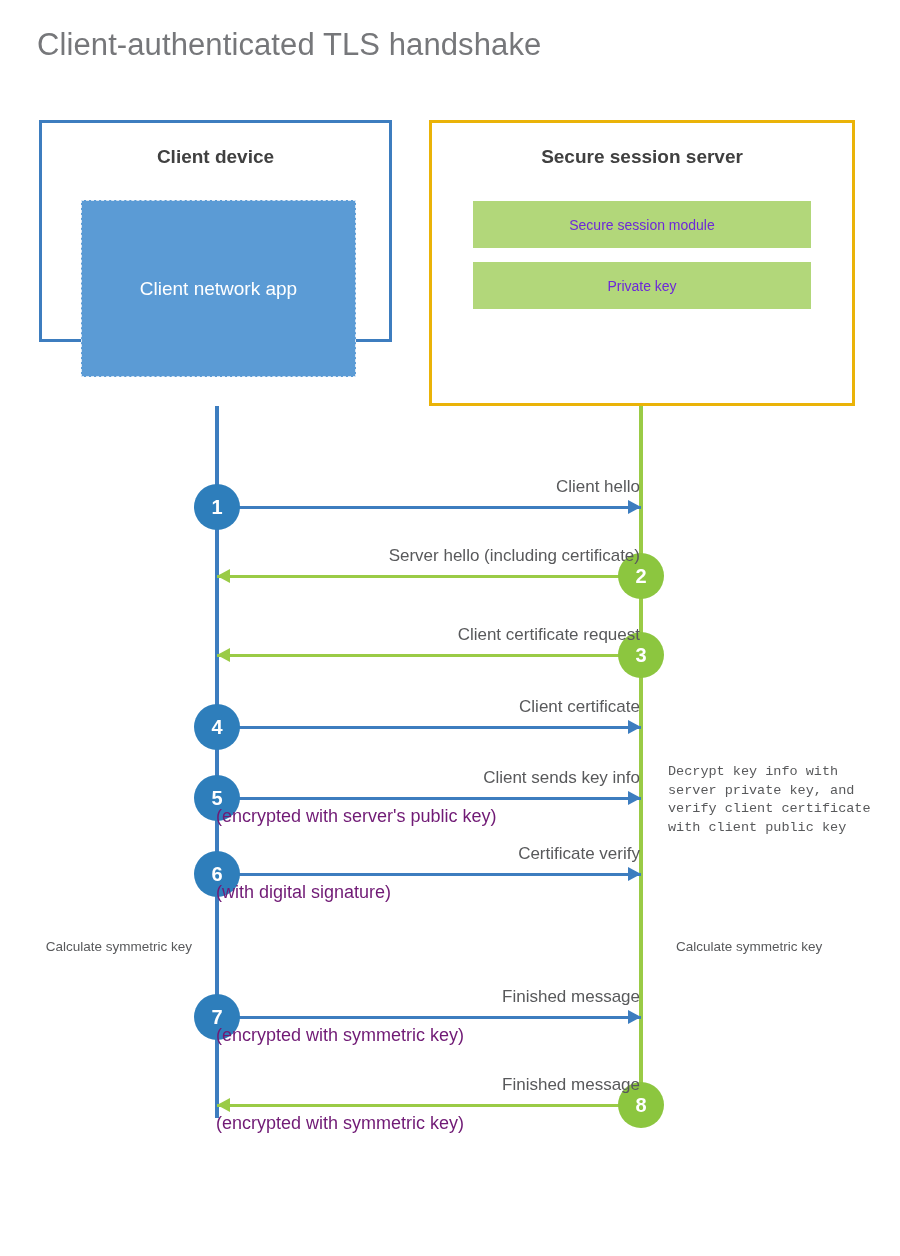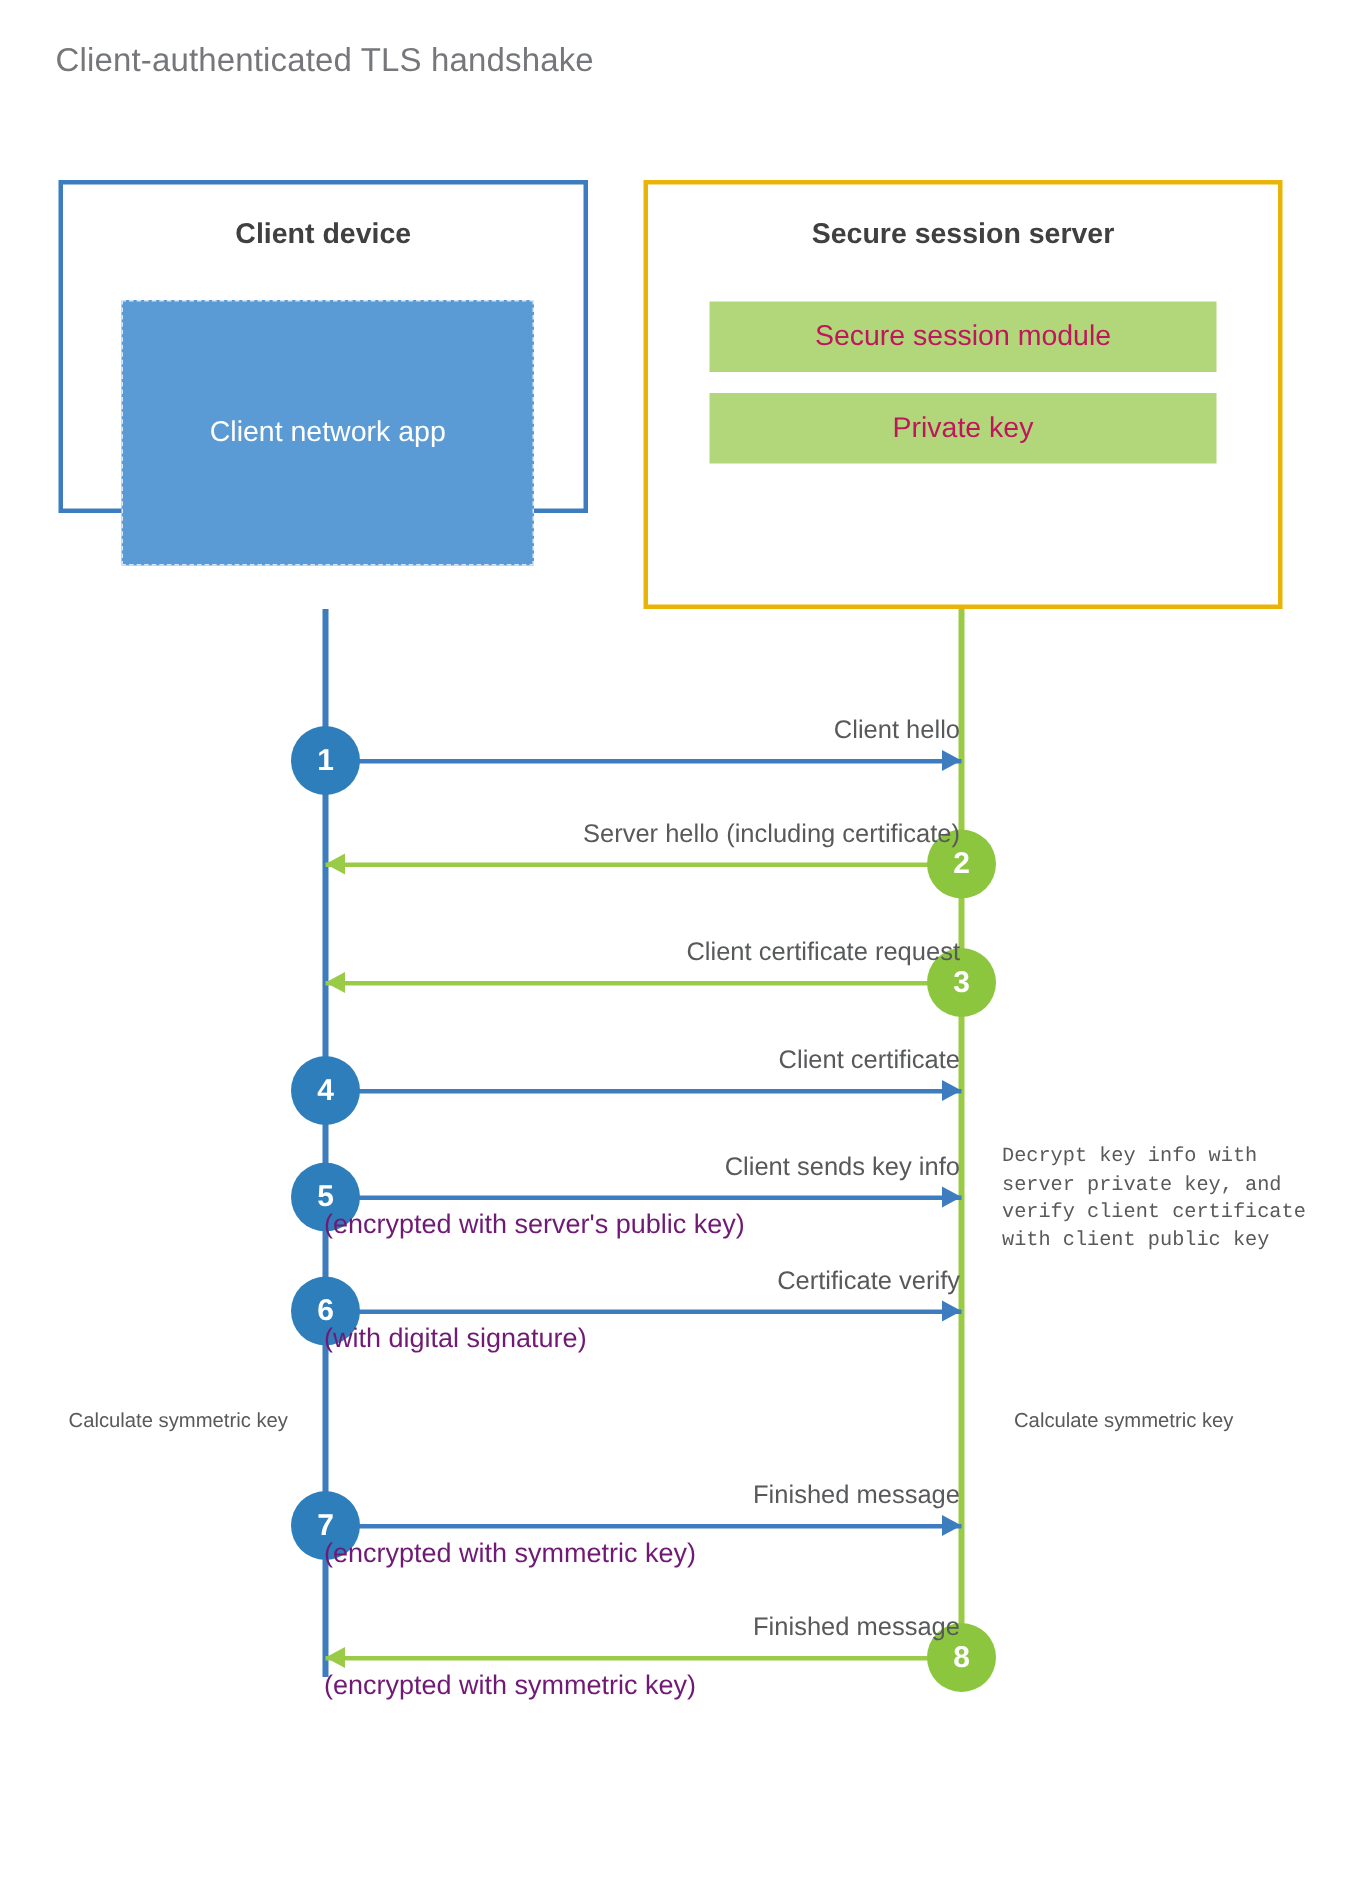--- a/index.html
+++ b/index.html
@@ -19,21 +19,21 @@
     position: relative;
     width: 900px;
     height: 1256px;
   }
 
   
   .page-title {
     position: absolute;
     left: 37px;
     top: 27px;
-    font-size: 22px;
+    font-size: 31px;
     font-weight: 300;
     letter-spacing: 0.1px;
     color: #76777a;
     white-space: nowrap;
   }
 
   
   .actor-box {
     position: absolute;
     box-sizing: border-box;
@@ -87,22 +87,22 @@
 
   .server-modules {
     position: absolute;
     left: 41px;
     top: 78px;
     width: 338px;
   }
   .module-bar {
     height: 47px;
     background: #b2d77a;
-    color: #be185d;
-    font-size: 19px;
+    color: #6d28d9;
+    font-size: 14px;
     font-weight: 300;
     display: flex;
     align-items: center;
     justify-content: center;
     margin-bottom: 14px;
   }
   .module-bar:last-child { margin-bottom: 0; }
 
   
   .lifeline {

